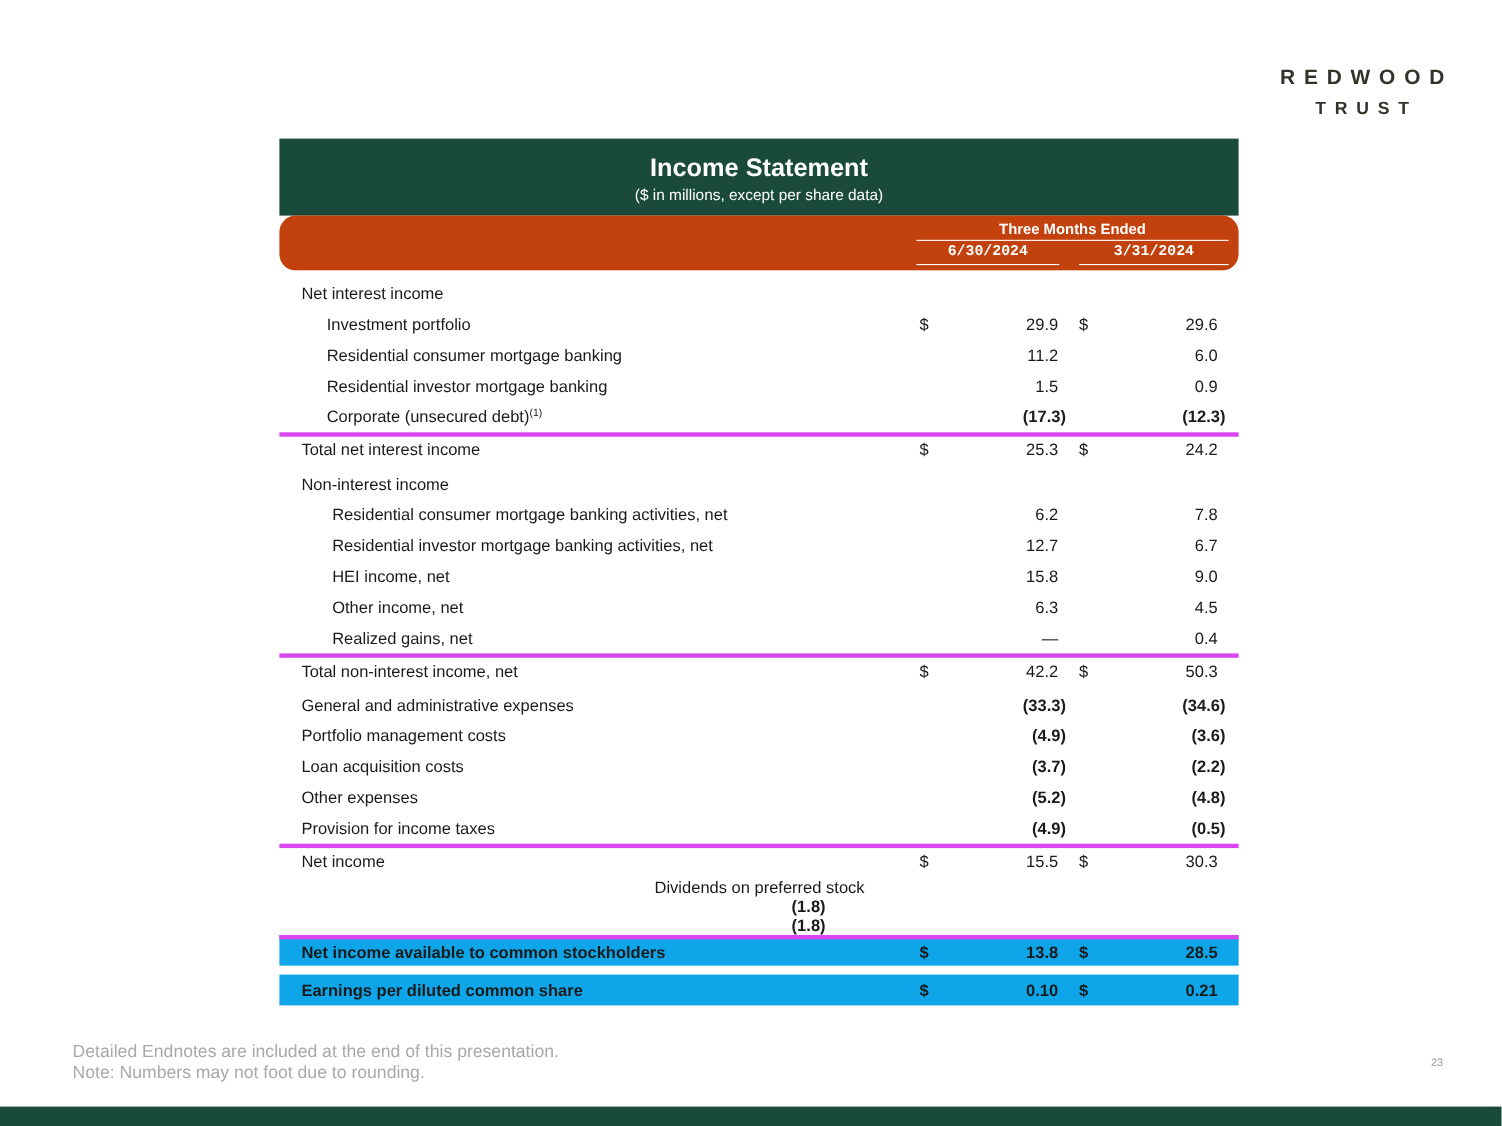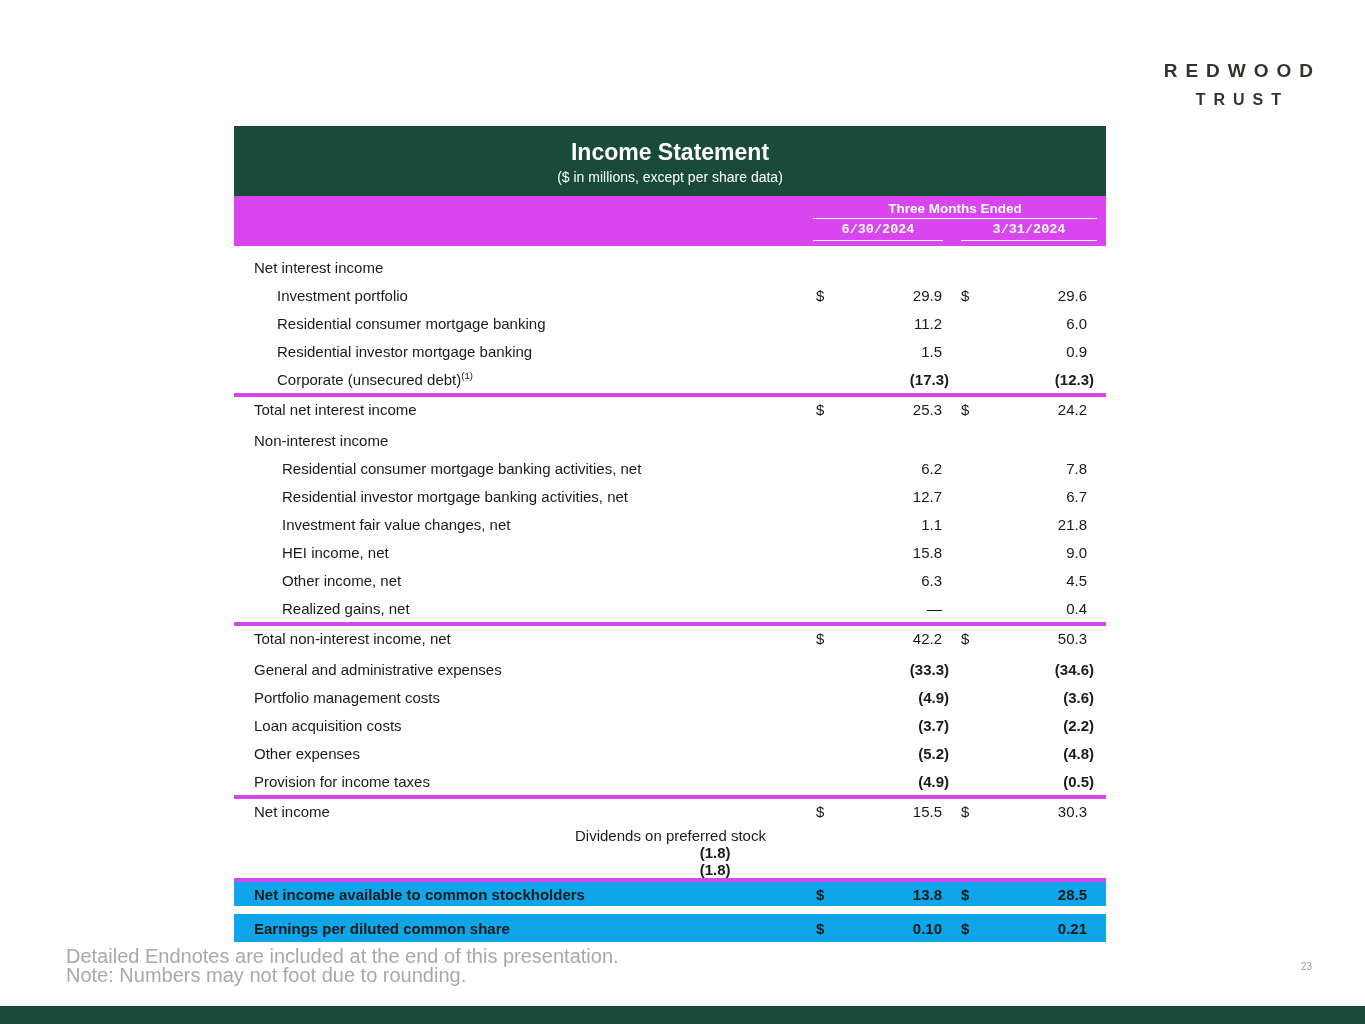--- a/index.html
+++ b/index.html
@@ -11,27 +11,27 @@
     overflow:hidden;
     color:#1a1a1a;
   }
 
   
   .logo { position:absolute; top:60px; right:44px; text-align:center; color:#33332c; font-weight:bold; }
   .logo-l1 { font-size:19px; letter-spacing:8px; }
   .logo-l2 { font-size:16px; letter-spacing:8px; margin-top:9px; }
 
   
-  .fin-table { position:absolute; left:234px; top:126px; width:872px; }
+  .fin-table { position:absolute; left:254px; top:126px; width:872px; }
 
   .tbl-header { background:#1A4A3A; color:#ffffff; text-align:center; padding:13px 0 11px 0; }
   .tbl-title { font-size:23px; font-weight:bold; }
   .tbl-subtitle { font-size:14px; margin-top:3px; }
 
-  .band { background:#d946ef; color:#ffffff; font-weight:bold; font-size:13.5px; padding:5px 9px 0 9px; box-sizing:border-box; height:50px; }
+  .band { background:#c2410c; color:#ffffff; font-weight:bold; font-size:13.5px; padding:5px 9px 0 9px; box-sizing:border-box; height:50px;border-radius:15px; }
   .band-group { margin-left:auto; width:284px; }
   .band-period { text-align:center; padding-bottom:2px; border-bottom:1px solid #ffffff; }
   .band-cols { display:flex; margin-top:3px; }
   .band-col { text-align:center; padding-bottom:3px; border-bottom:1px solid #ffffff;font-family:Liberation Mono, monospace; }
   .band-col.c1 { width:130px; }
   .band-gap { width:18px; }
   .band-col.c2 { width:136px; }
 
   .tbody { padding-top:7px; background:#ffffff; }
 
@@ -43,21 +43,21 @@
   .row .d { width:20px; text-align:left; }
   .row .v { width:106px; text-align:right; }
   .row .v.paren { position:relative; left:7px;font-weight:bold; }
   .row .colgap { width:19px; }
   .row.topline { border-top:4px solid #d946ef; }
   .row.highlight { background:#0ea5e9; }
   .row.bold { font-weight:bold; }
   .row-spacer { background:#ffffff; }
 
   
-  .footnotes { position:absolute; left:66px; top:947px; color:#A8A8A8; font-size:20px; line-height:19px; }
+  .footnotes { position:absolute; left:66px; top:947px; color:#A8A8A8; font-size:16px; line-height:19px; }
   .page-number { position:absolute; right:53px; top:961px; color:#9b9b9b; font-size:10px; }
   .bottom-bar { position:absolute; left:0; bottom:0; width:1365px; height:18px; background:#1A4A3A; }
 </style>
 </head>
 <body>
 
 <div class="slide">
 
   <div class="logo">
     <div class="logo-l1">REDWOOD</div>
@@ -148,28 +148,20 @@
         </div>
         <div class="row">
           <span class="label ind2">Residential investor mortgage banking activities, net</span>
           <span class="d"></span>
           <span class="v">12.7</span>
           <span class="colgap"></span>
           <span class="d"></span>
           <span class="v">6.7</span>
         </div>
         <div class="row">
-          <span class="label ind2">Investment fair value changes, net</span>
-          <span class="d"></span>
-          <span class="v">1.1</span>
-          <span class="colgap"></span>
-          <span class="d"></span>
-          <span class="v">21.8</span>
-        </div>
-        <div class="row">
           <span class="label ind2">HEI income, net</span>
           <span class="d"></span>
           <span class="v">15.8</span>
           <span class="colgap"></span>
           <span class="d"></span>
           <span class="v">9.0</span>
         </div>
         <div class="row">
           <span class="label ind2">Other income, net</span>
           <span class="d"></span>

